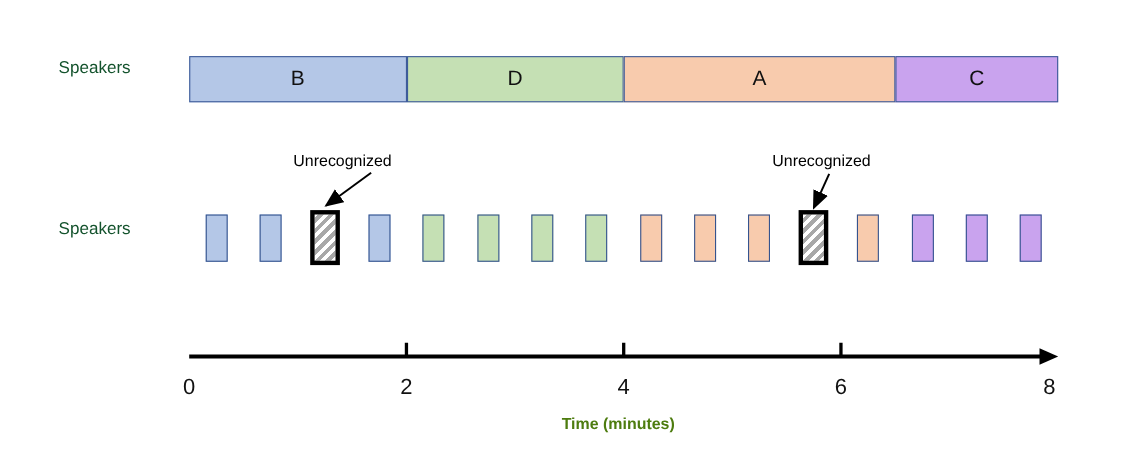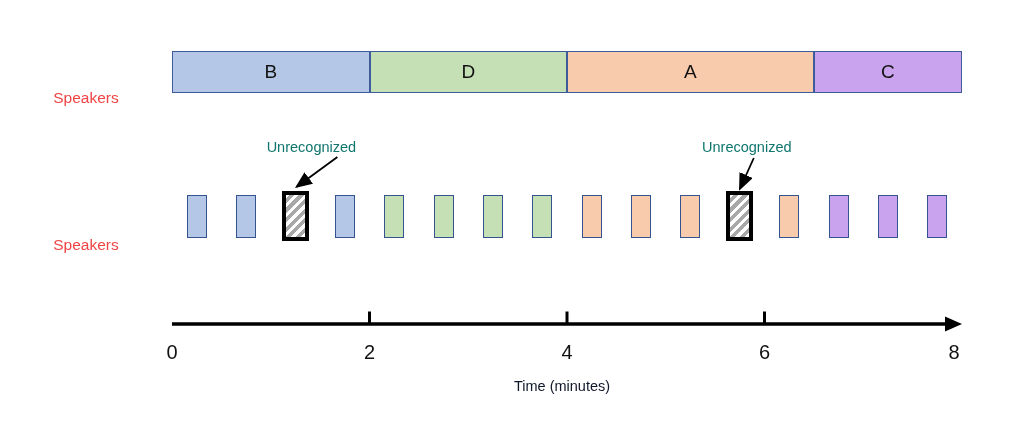--- a/index.html
+++ b/index.html
@@ -1,44 +1,44 @@
 <!DOCTYPE html>
 <html><head>
 <meta charset="utf-8">
 <style>
   html,body{margin:0;padding:0;background:#ffffff;}
   .canvas{
     position:relative;width:1024px;height:433px;background:#ffffff;overflow:hidden;
     font-family:"Liberation Sans", sans-serif;color:#141414;
   }
   .row-label{
-    position:absolute;text-align:center;font-size:15.5px;line-height:20px;color:#ef4444;margin-top:36px;
+    position:absolute;text-align:center;font-size:15.5px;line-height:20px;color:#14532d;
   }
   .gt-seg{
     position:absolute;top:51px;height:42px;box-sizing:border-box;
     border:1.6px solid #3e5c9a;display:flex;align-items:center;justify-content:center;
     font-size:19px;color:#111;
   }
   .est-box{
     position:absolute;top:195px;width:20px;height:43px;box-sizing:border-box;
     border:1.6px solid #35548f;
   }
   .est-box-unrec{
     position:absolute;top:190.5px;width:27px;height:50px;box-sizing:border-box;
     border:4px solid #000000;
     background:repeating-linear-gradient(-45deg,#ffffff 0px,#ffffff 3.2px,#a8a8a8 3.2px,#a8a8a8 6.8px);
   }
   .anno-label{
-    position:absolute;transform:translateX(-50%);font-size:14.5px;white-space:nowrap;color:#0f766e;
+    position:absolute;transform:translateX(-50%);font-size:14.5px;white-space:nowrap;color:#000000;
   }
   .tick-label{
     position:absolute;transform:translateX(-50%);font-size:20px;color:#111;
   }
   .axis-title{
-    position:absolute;transform:translateX(-50%);font-size:14.5px;font-weight:400;color:#0f172a;white-space:nowrap;
+    position:absolute;transform:translateX(-50%);font-size:14.5px;font-weight:700;color:#4d7c0f;white-space:nowrap;
   }
   .overlay{position:absolute;left:0;top:0;pointer-events:none;}
 </style>
 </head>
 <body>
 
 <div class="canvas">
 
   <div class="row-label" style="left:6px;top:52px;width:160px;">
     <div>Speakers</div>

